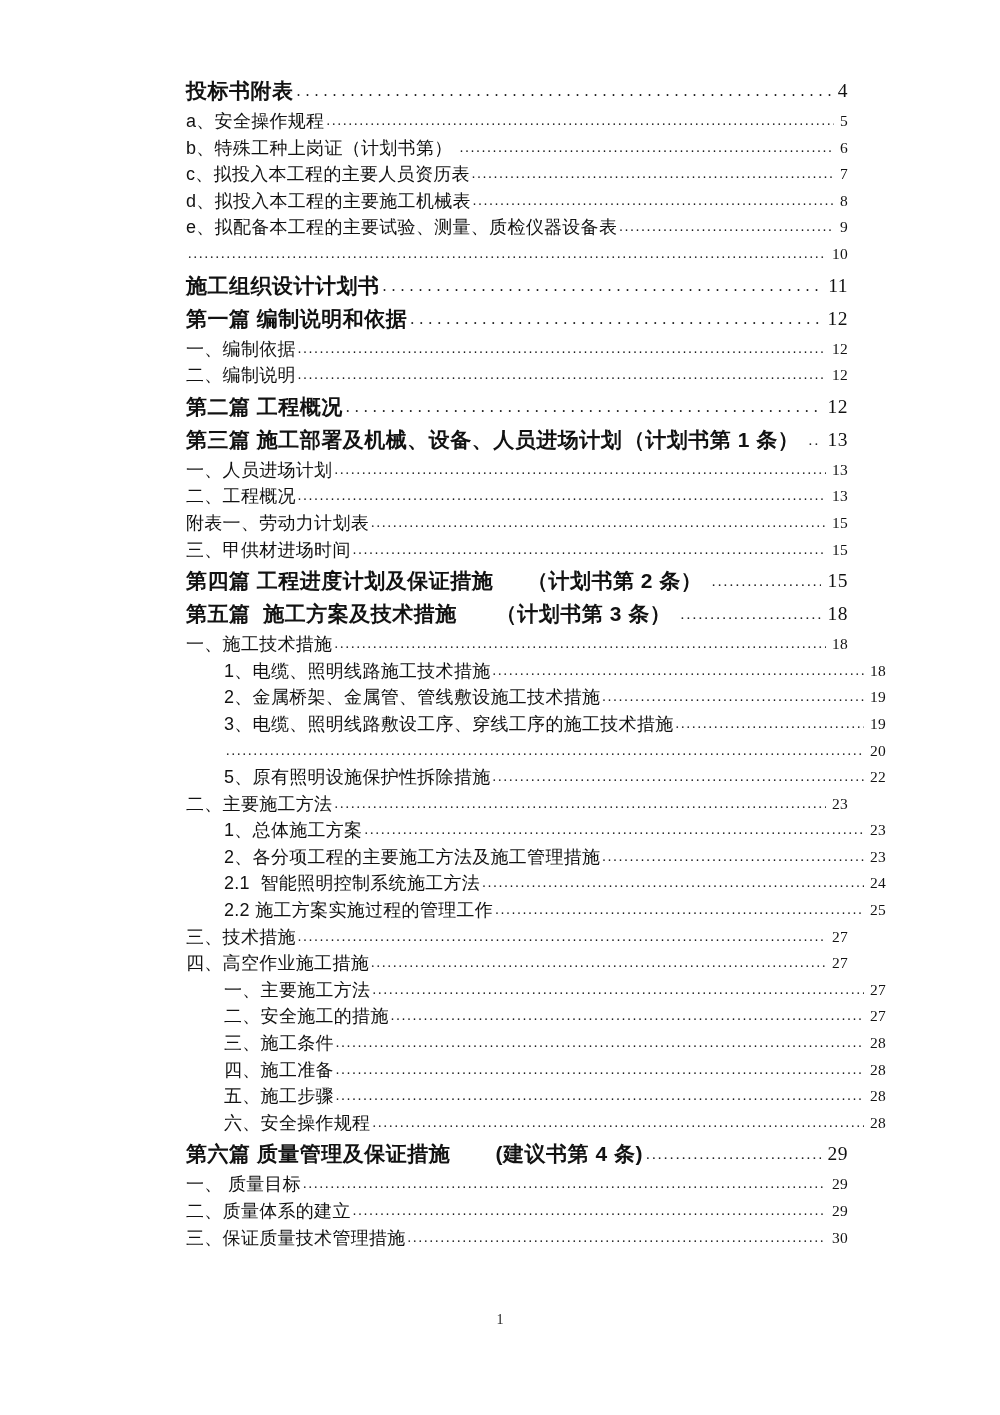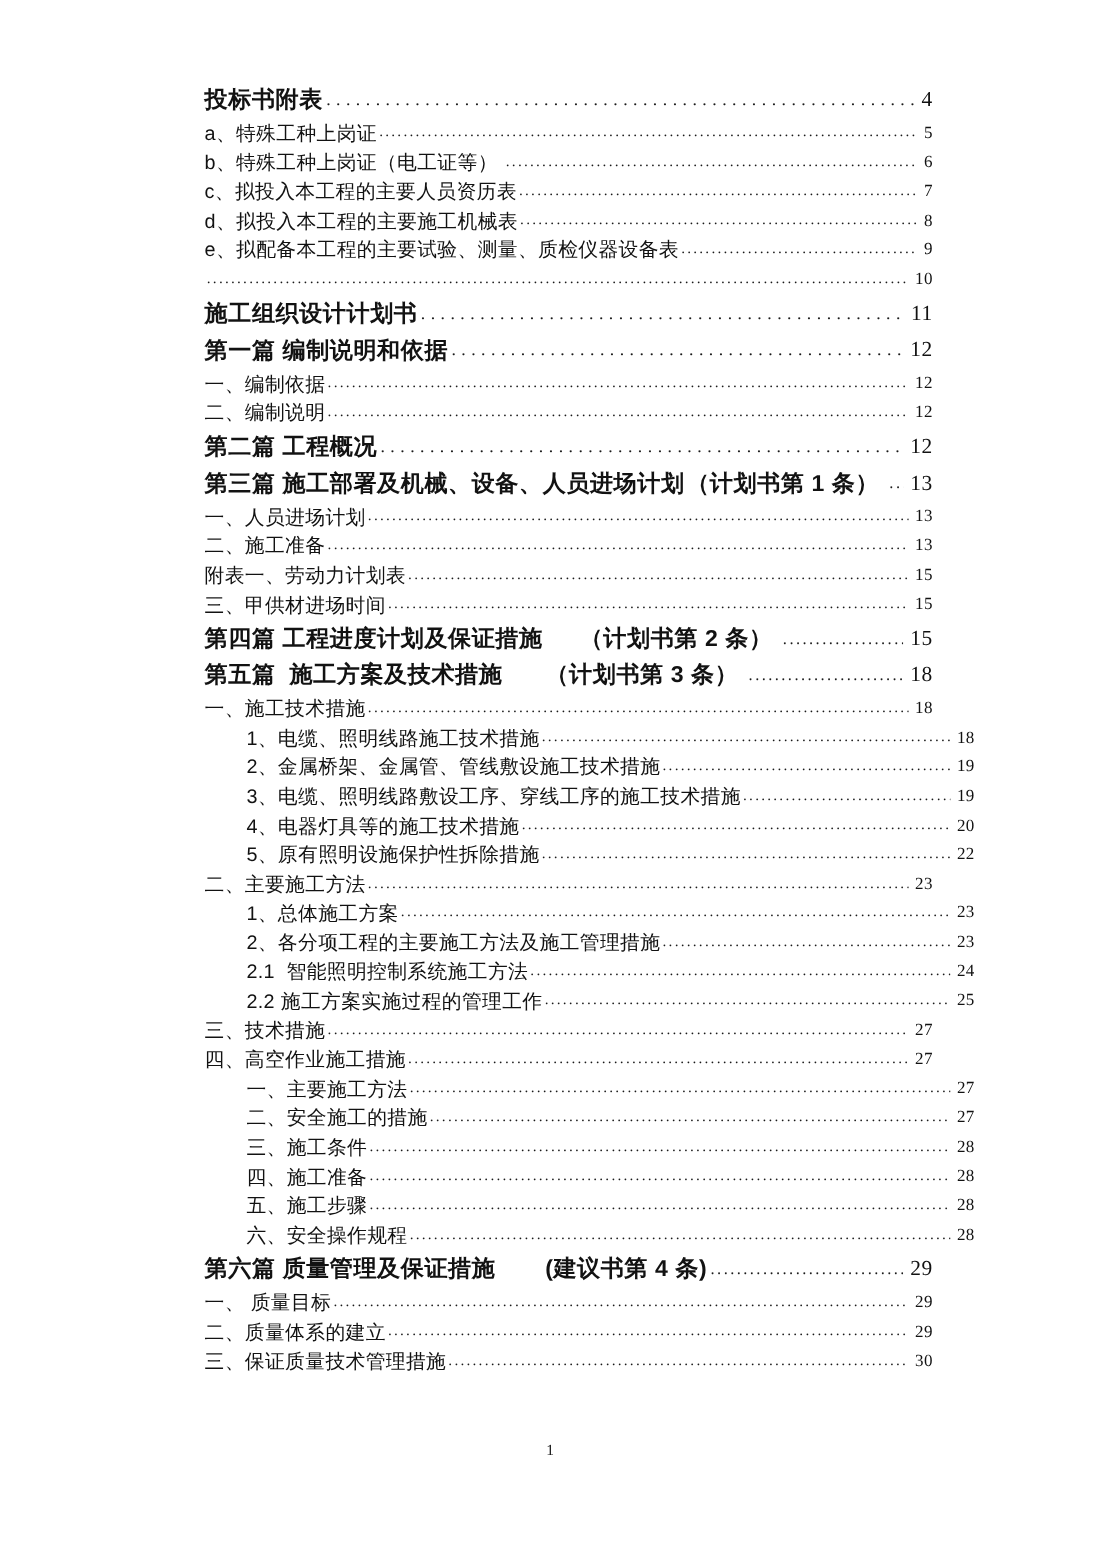--- a/index.html
+++ b/index.html
@@ -98,27 +98,27 @@
 
 <div class="page">
   <div class="toc">
       <div class="row h">
     <span class="title">投标书附表</span>
 
     <span class="dots">............................................................................................................................................................................................................................</span>
     <span class="page-num">4</span>
   </div>
       <div class="row n">
-    <span class="title">a、特殊工种上岗证</span>
+    <span class="title">a、安全操作规程</span>
 
     <span class="dots">............................................................................................................................................................................................................................</span>
     <span class="page-num">5</span>
   </div>
       <div class="row n">
-    <span class="title">b、特殊工种上岗证（电工证等） </span>
+    <span class="title">b、特殊工种上岗证（计划书第） </span>
 
     <span class="dots">............................................................................................................................................................................................................................</span>
     <span class="page-num">6</span>
   </div>
       <div class="row n">
     <span class="title">c、拟投入本工程的主要人员资历表</span>
 
     <span class="dots">............................................................................................................................................................................................................................</span>
     <span class="page-num">7</span>
   </div>
@@ -176,21 +176,21 @@
     <span class="dots">............................................................................................................................................................................................................................</span>
     <span class="page-num">13</span>
   </div>
       <div class="row n">
     <span class="title">一、人员进场计划</span>
 
     <span class="dots">............................................................................................................................................................................................................................</span>
     <span class="page-num">13</span>
   </div>
       <div class="row n">
-    <span class="title">二、施工准备</span>
+    <span class="title">二、工程概况</span>
 
     <span class="dots">............................................................................................................................................................................................................................</span>
     <span class="page-num">13</span>
   </div>
       <div class="row n">
     <span class="title">附表一、劳动力计划表</span>
 
     <span class="dots">............................................................................................................................................................................................................................</span>
     <span class="page-num">15</span>
   </div>
@@ -232,21 +232,20 @@
     <span class="dots">............................................................................................................................................................................................................................</span>
     <span class="page-num">19</span>
   </div>
       <div class="row n indent1">
     <span class="title">3、电缆、照明线路敷设工序、穿线工序的施工技术措施</span>
 
     <span class="dots">............................................................................................................................................................................................................................</span>
     <span class="page-num">19</span>
   </div>
       <div class="row n indent1">
-    <span class="title">4、电器灯具等的施工技术措施</span>
 
     <span class="dots">............................................................................................................................................................................................................................</span>
     <span class="page-num">20</span>
   </div>
       <div class="row n indent1">
     <span class="title">5、原有照明设施保护性拆除措施</span>
 
     <span class="dots">............................................................................................................................................................................................................................</span>
     <span class="page-num">22</span>
   </div>

